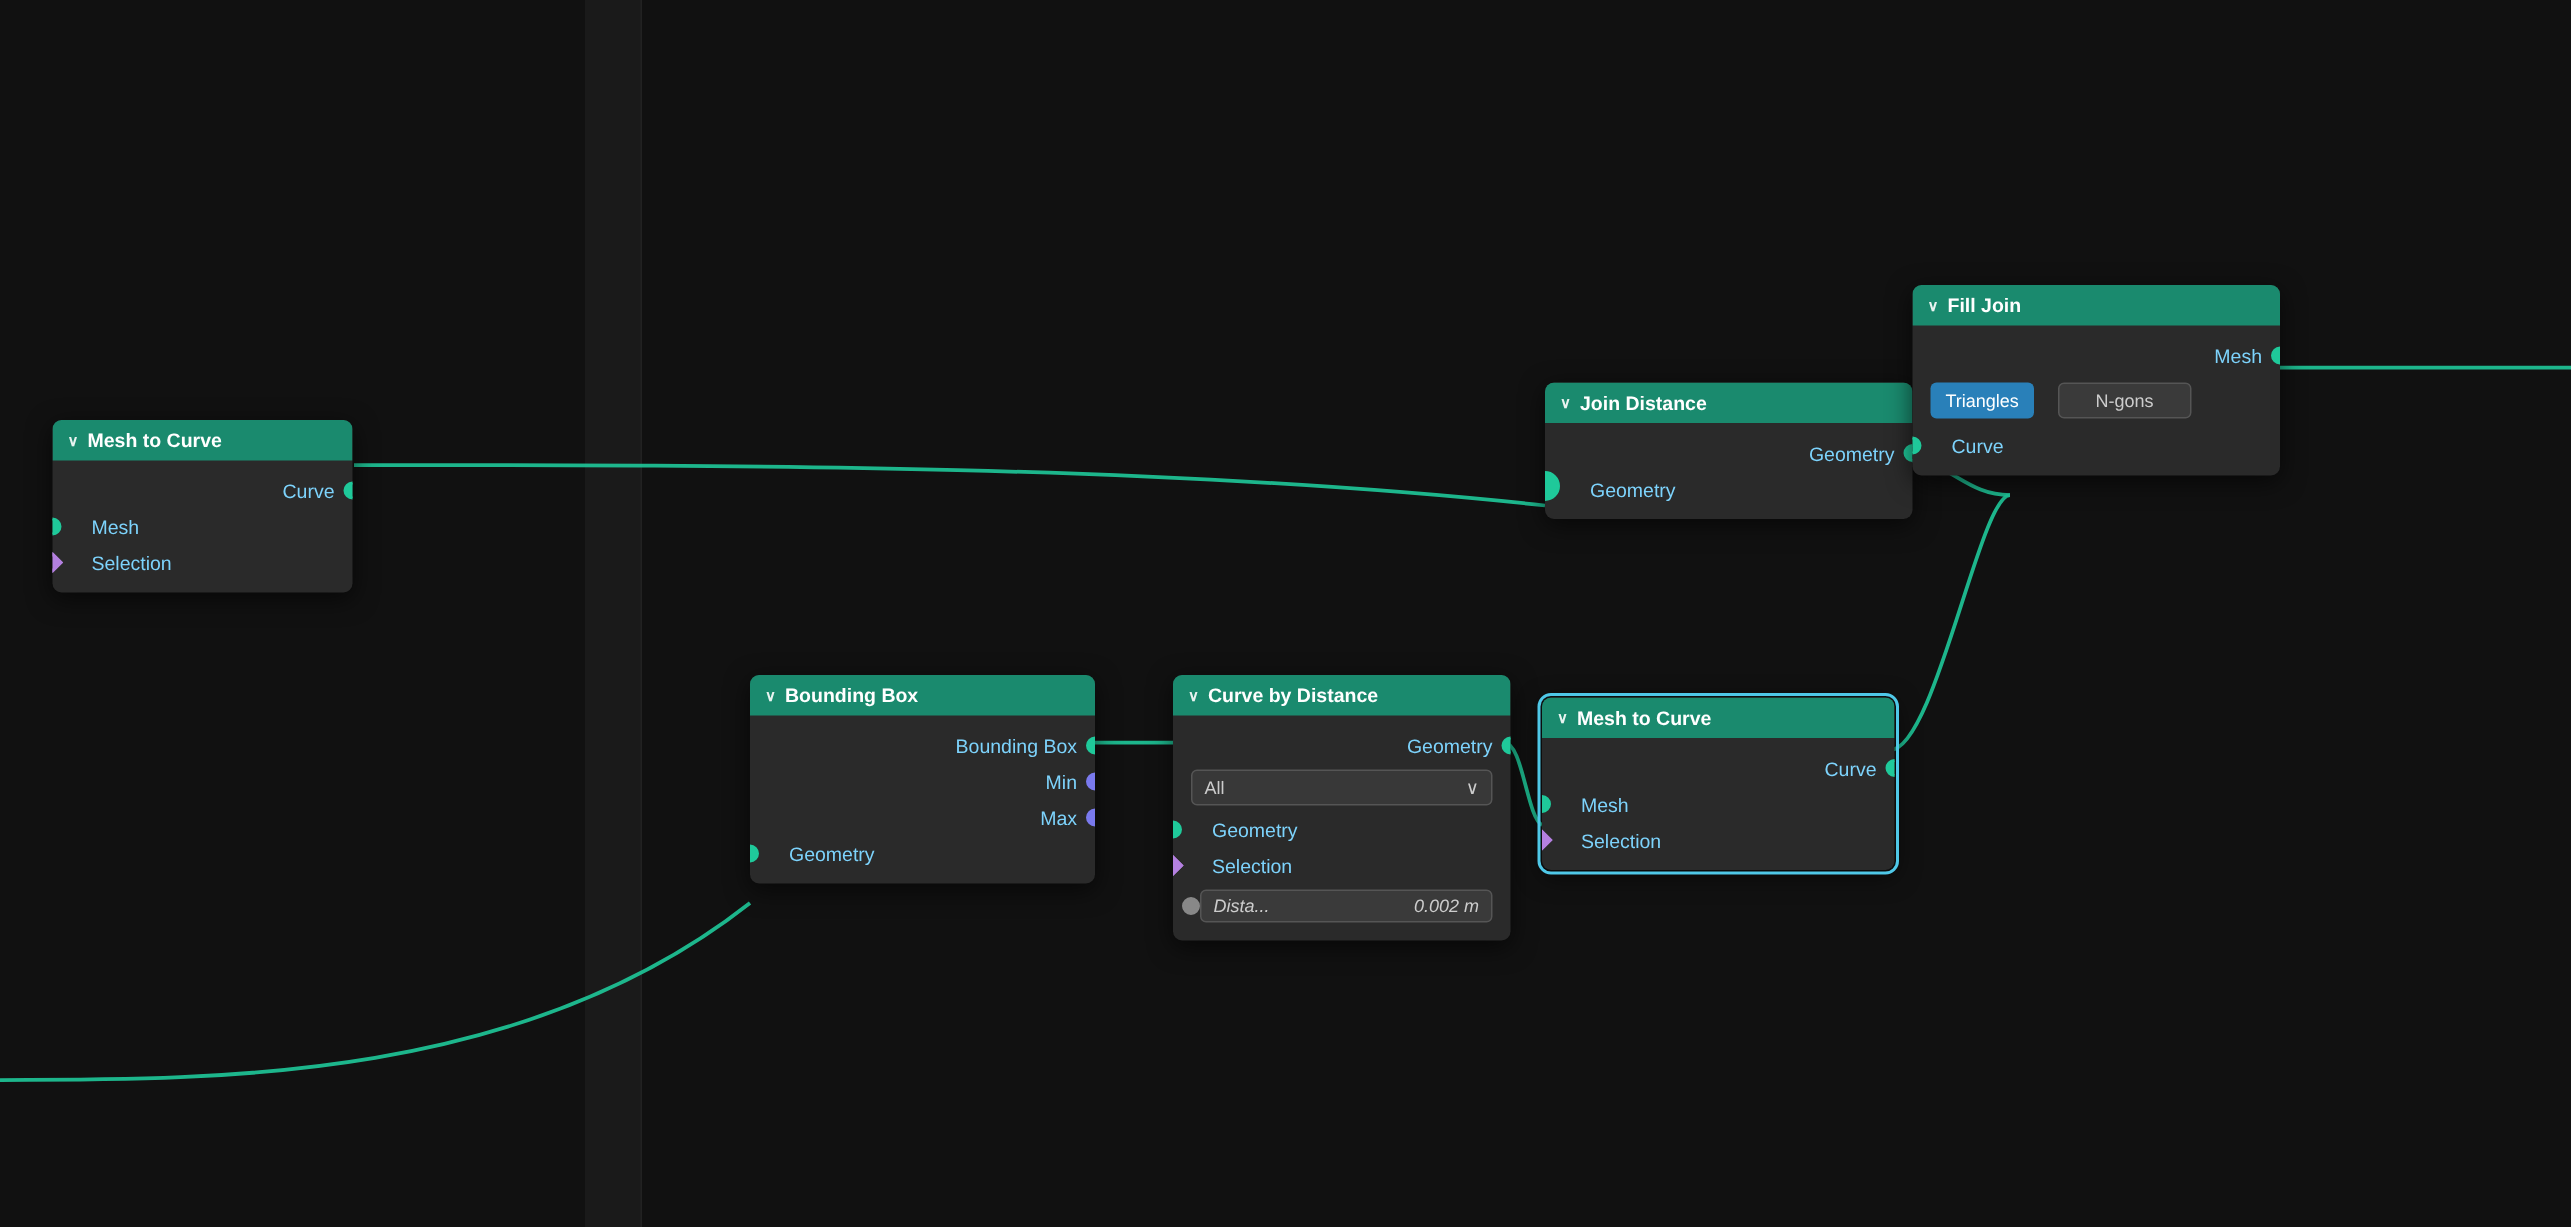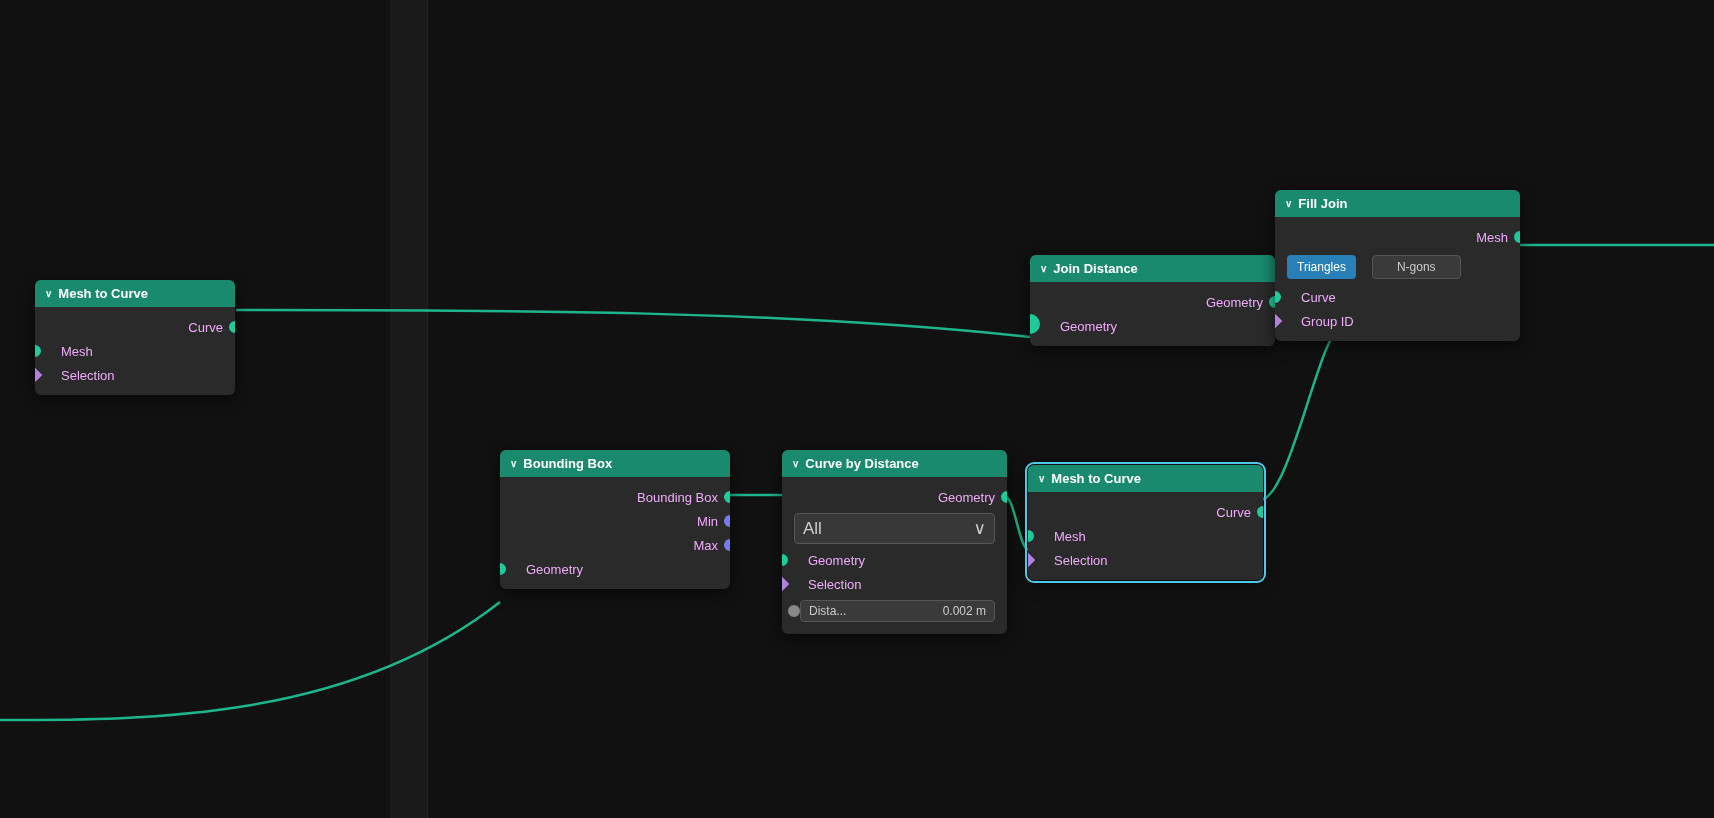--- a/index.html
+++ b/index.html
@@ -55,21 +55,21 @@
     .node-body {
       padding: 8px 0;
     }
 
     .node-row {
       display: flex;
       align-items: center;
       padding: 3px 12px;
       position: relative;
       font-size: 13px;
-      color: #f0abfc;
+      color: #7dd3fc;
       min-height: 24px;
     }
 
     .node-row.output {
       justify-content: flex-end;
     }
 
     .node-row.input {
       justify-content: flex-start;
     }
@@ -117,34 +117,35 @@
       border-color: #888;
     }
 
     
     .node-dropdown {
       margin: 4px 12px;
       background: #383838;
       border: 1px solid #555;
       border-radius: 4px;
       padding: 4px 8px;
-      font-size: 17px;
+      font-size: 12px;
       color: #ccc;
       display: flex;
       align-items: center;
       justify-content: space-between;
     }
 
     
     .node-input-row {
       display: flex;
       align-items: center;
       margin: 4px 12px;
       gap: 6px;
       position: relative;
+      font-style: italic;
     }
 
     .node-input-field {
       background: #3a3a3a;
       border: 1px solid #555;
       border-radius: 4px;
       padding: 3px 8px;
       font-size: 12px;
       color: #ccc;
       flex: 1;
@@ -366,18 +367,14 @@
     <div class="button-row">
       <button class="btn-active">Triangles</button>
       <button class="btn-inactive">N-gons</button>
     </div>
 
     <div class="node-row input" style="position:relative;">
       <div class="socket input-socket"></div>
       <span style="margin-left:14px;">Curve</span>
     </div>
 
-    <div class="node-row input" style="position:relative;">
-      <div class="socket diamond-socket input-socket"></div>
-      <span style="margin-left:14px;">Group ID</span>
-    </div>
   </div>
 </div>
 
 </body></html>

